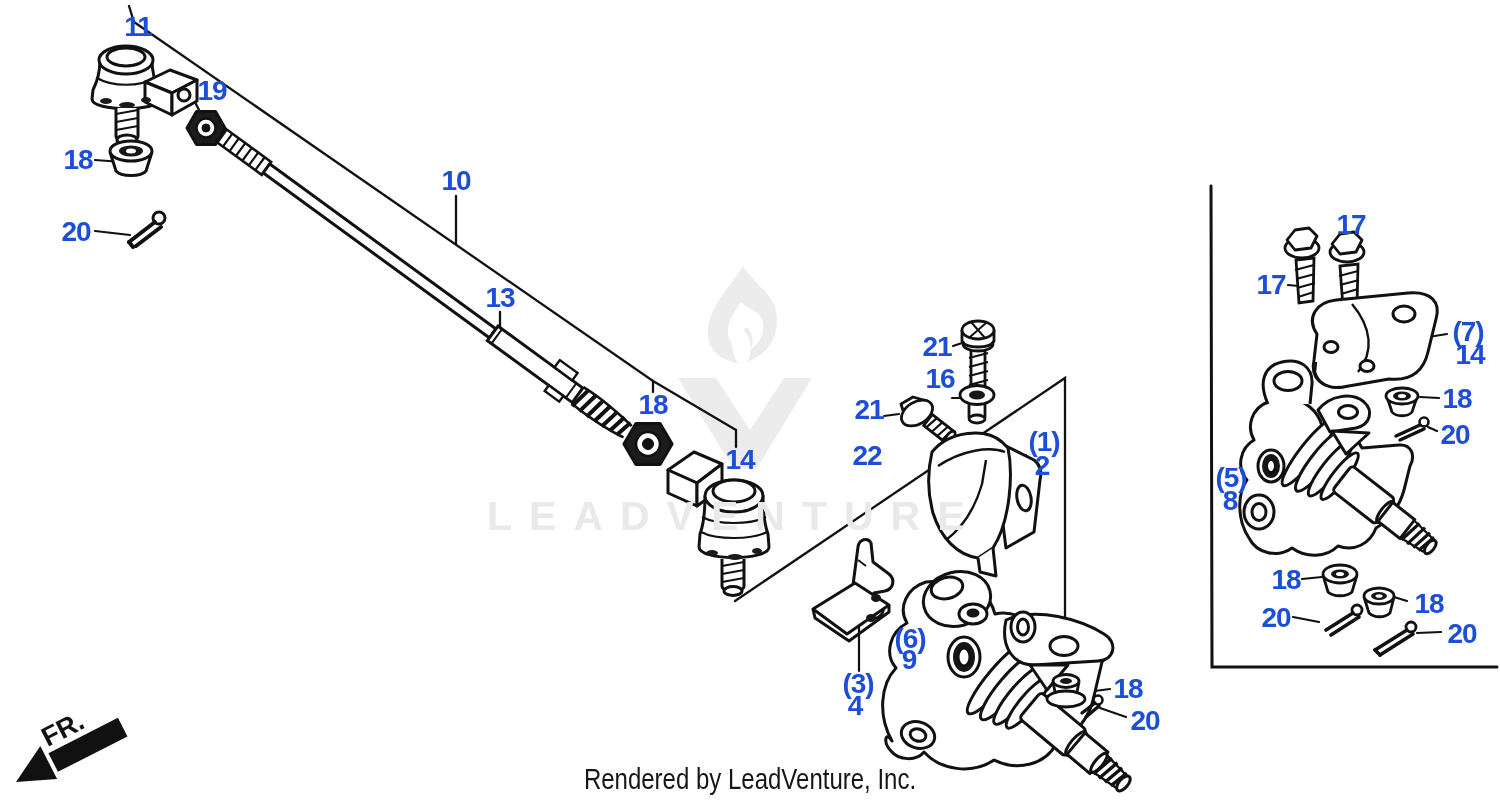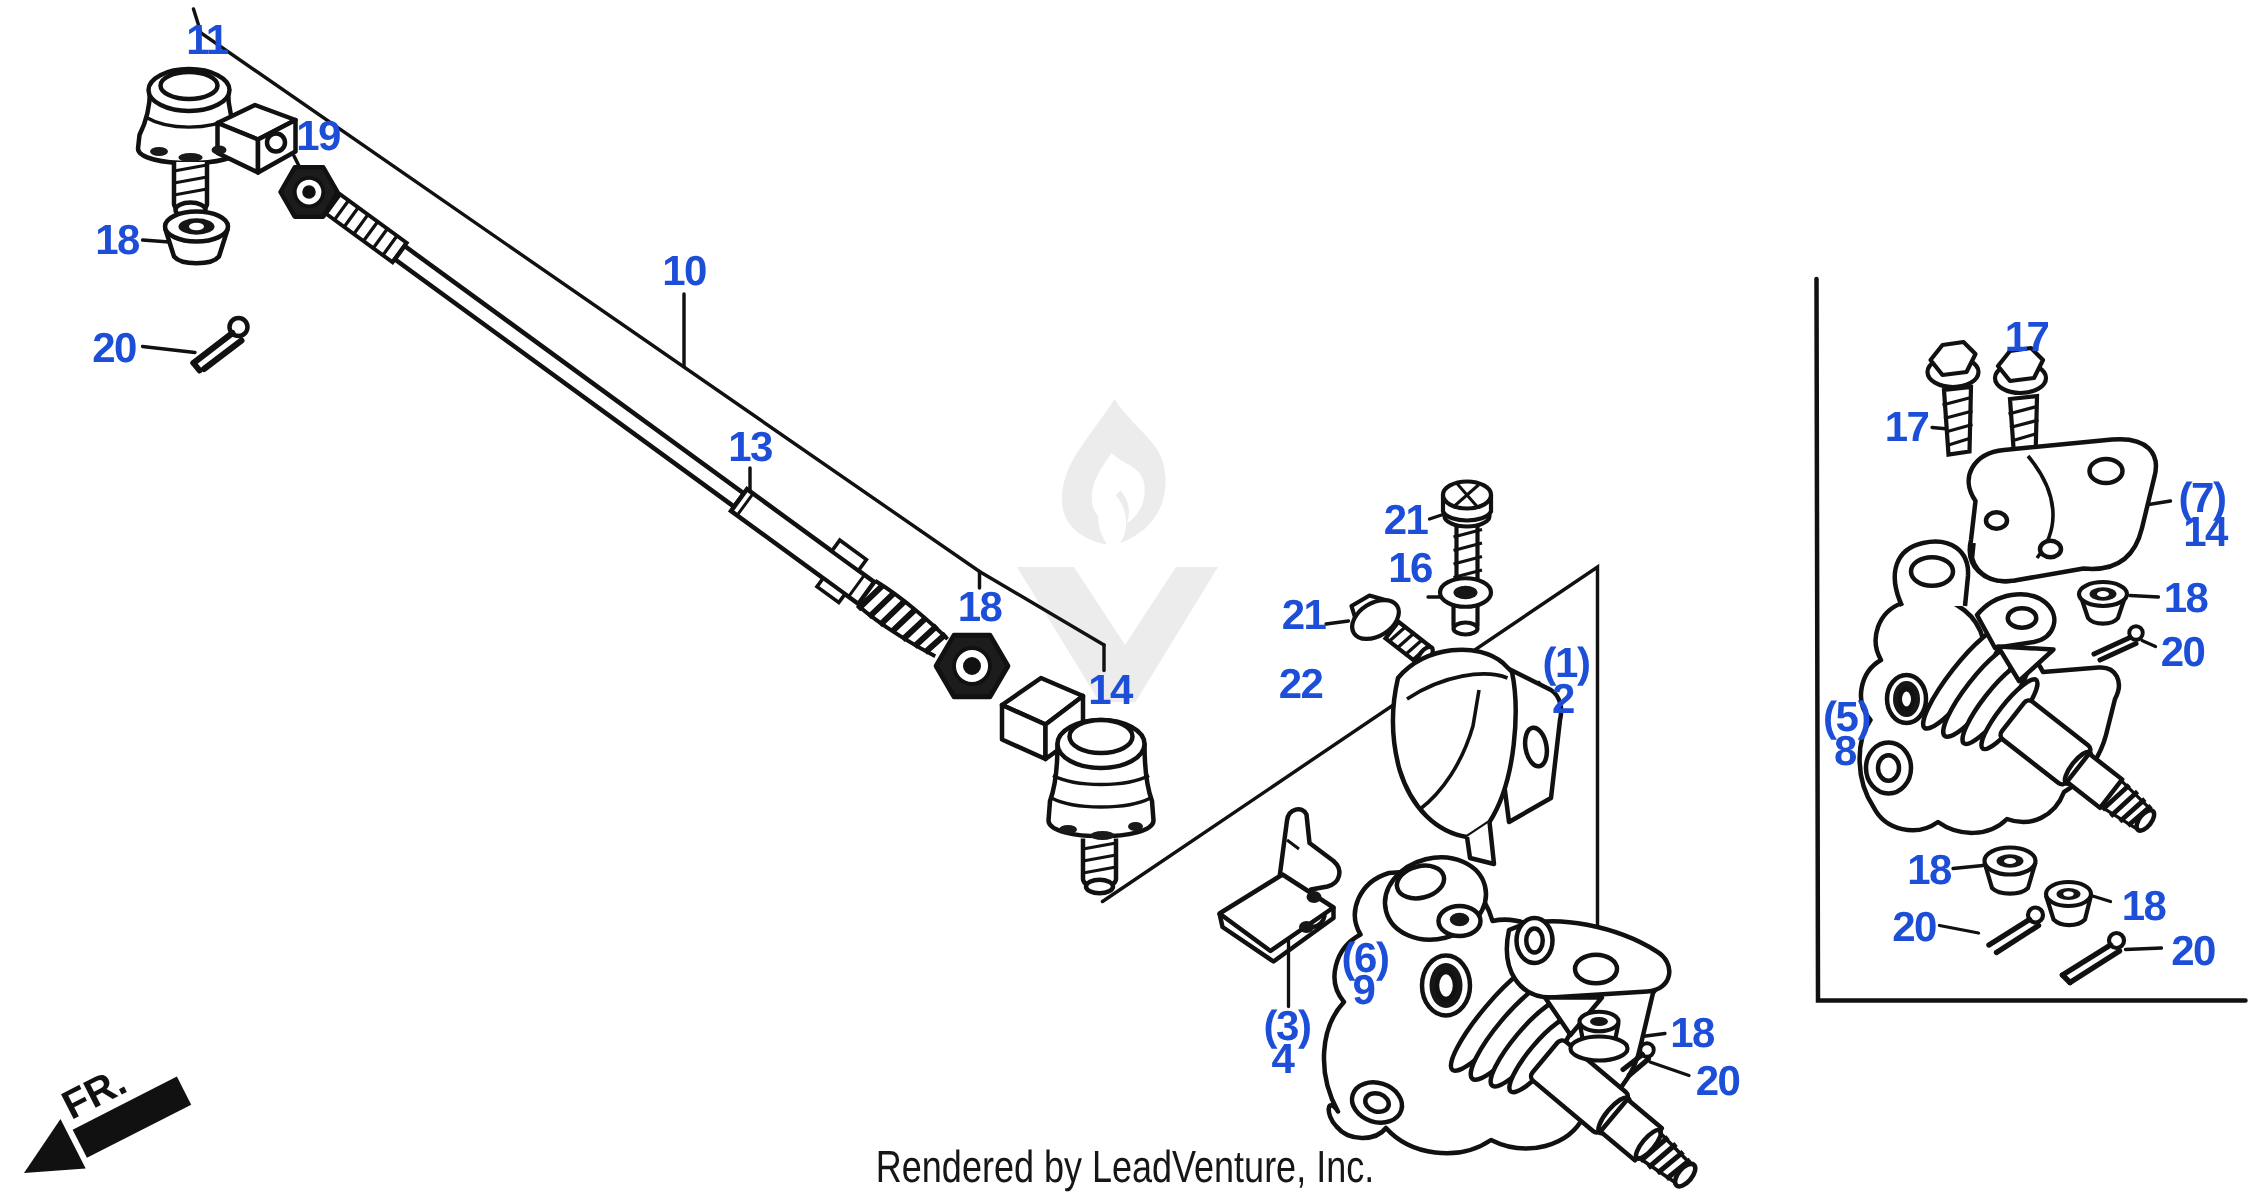--- a/index.html
+++ b/index.html
@@ -329,20 +329,21 @@
       <path d="M1375,650 L1380,655"></path>
     </g>
 
     <g transform="translate(16,782) rotate(-27)">
       <polygon points="0,0 38,-21 38,16" fill="#111"></polygon>
       <rect x="42" y="-11" width="78" height="21" fill="#111"></rect>
       <text x="44" y="-17" font-size="27" font-weight="bold" fill="#111" font-family="Liberation Sans, DejaVu Sans, sans-serif">FR.</text>
     </g>
   </svg>
 
+  <div class="watermark-text">LEADVENTURE</div>
 
   <div>
     <div class="co" style="left:138px;top:27px">11</div>
     <div class="co" style="left:212px;top:91px">19</div>
     <div class="co" style="left:78px;top:160px">18</div>
     <div class="co" style="left:76px;top:232px">20</div>
     <div class="co" style="left:456px;top:181px">10</div>
     <div class="co" style="left:500px;top:298px">13</div>
     <div class="co" style="left:653px;top:405px">18</div>
     <div class="co" style="left:740px;top:460px">14</div>

